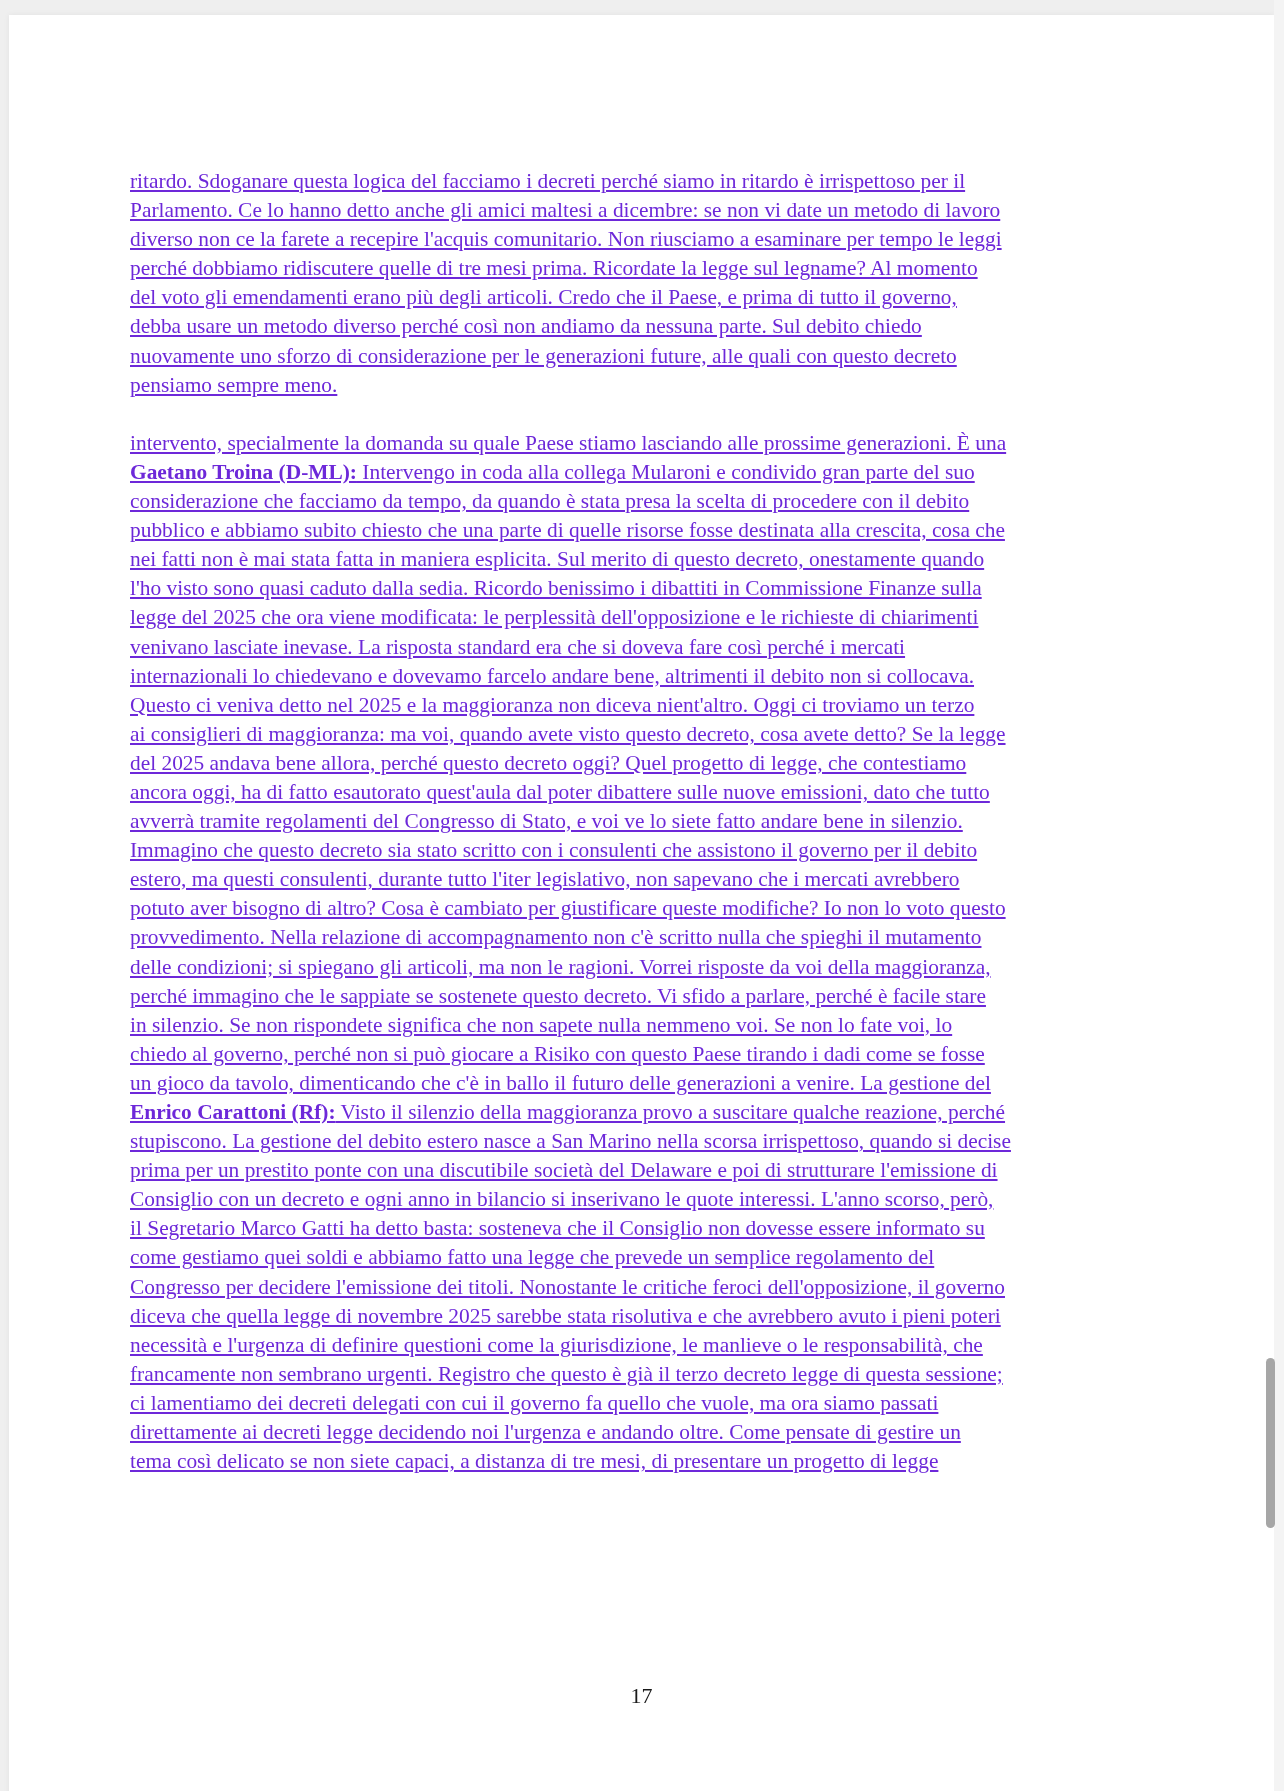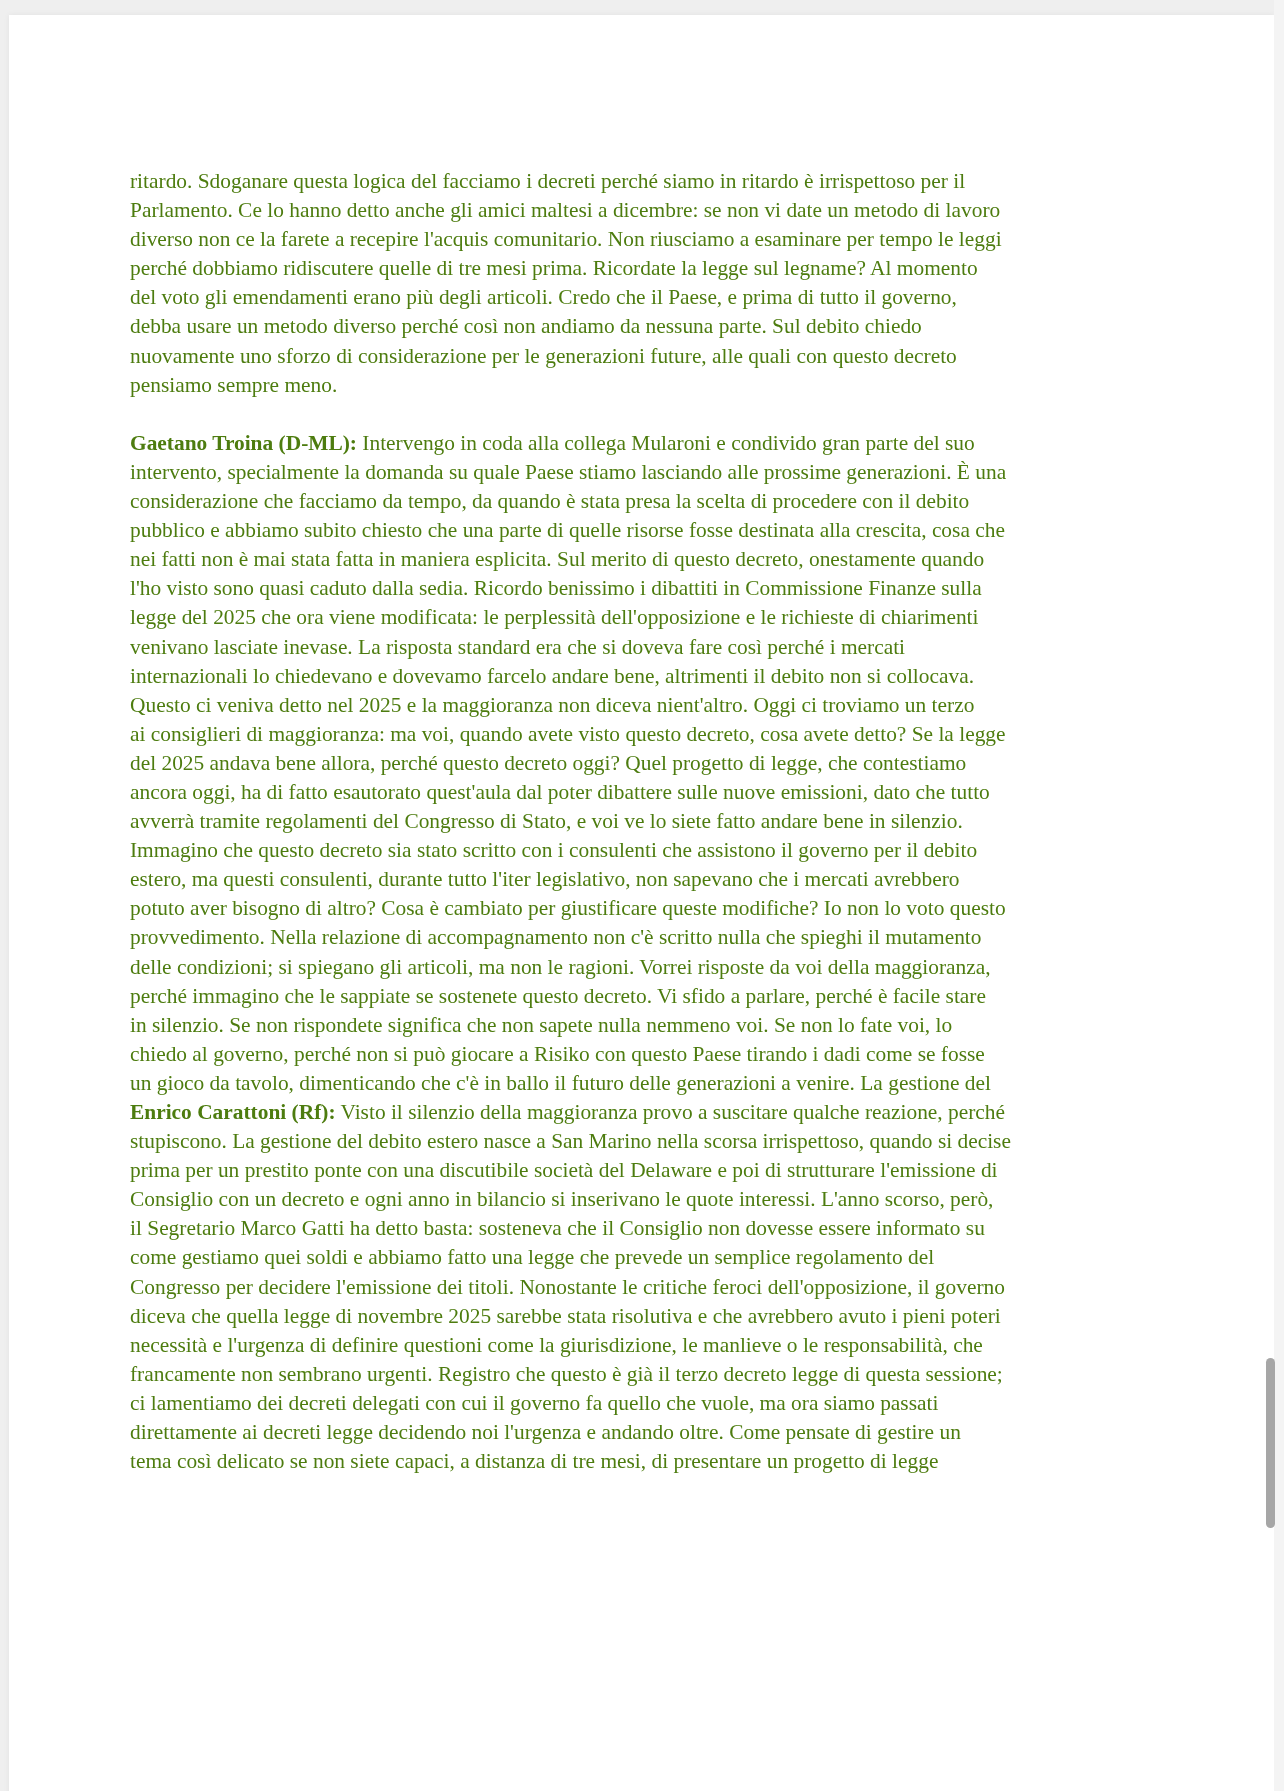--- a/index.html
+++ b/index.html
@@ -9,23 +9,24 @@
     position: relative;
     font-family: "Liberation Serif", "DejaVu Serif", serif;
   }
   .page {
     position: absolute; left: 9px; top: 15px; width: 1265px; height: 1790px;
     background: #ffffff;
     box-shadow: 0 0 6px rgba(0,0,0,0.06);
   }
   .text {
     position: absolute; left: 121px; top: 152px; width: 1040px;
-    color: #4d7c0f;
+    color: #6d28d9;
     font-size: 21.4px;
     line-height: 29.1px;
+    text-decoration: underline;
   }
   .line { display: block; white-space: pre; height: 29.1px; }
   .blank { display: block; height: 29.1px; }
   .speaker { font-weight: bold; }
   .page-number {
     position: absolute; left: 0; width: 1265px; top: 1668px;
     text-align: center; font-size: 22px; color: #1a1a1a;
   }
   .scrollbar-track {
     position: absolute; right: 0; top: 0; width: 10px; height: 1791px;
@@ -47,22 +48,22 @@
       <span class="line">diverso non ce la farete a recepire l'acquis comunitario. Non riusciamo a esaminare per tempo le leggi</span>
       <span class="line">perché dobbiamo ridiscutere quelle di tre mesi prima. Ricordate la legge sul legname? Al momento</span>
       <span class="line">del voto gli emendamenti erano più degli articoli. Credo che il Paese, e prima di tutto il governo,</span>
       <span class="line">debba usare un metodo diverso perché così non andiamo da nessuna parte. Sul debito chiedo</span>
       <span class="line">nuovamente uno sforzo di considerazione per le generazioni future, alle quali con questo decreto</span>
       <span class="line">pensiamo sempre meno.</span>
     </div>
     <span class="blank"></span>
 
     <div>
+      <span class="line">intervento, specialmente la domanda su quale Paese stiamo lasciando alle prossime generazioni. È una</span>
       <span class="line"><span class="speaker">Gaetano Troina (D-ML):</span><span> Intervengo in coda alla collega Mularoni e condivido gran parte del suo</span></span>
-      <span class="line">intervento, specialmente la domanda su quale Paese stiamo lasciando alle prossime generazioni. È una</span>
       <span class="line">considerazione che facciamo da tempo, da quando è stata presa la scelta di procedere con il debito</span>
       <span class="line">pubblico e abbiamo subito chiesto che una parte di quelle risorse fosse destinata alla crescita, cosa che</span>
       <span class="line">nei fatti non è mai stata fatta in maniera esplicita. Sul merito di questo decreto, onestamente quando</span>
       <span class="line">l'ho visto sono quasi caduto dalla sedia. Ricordo benissimo i dibattiti in Commissione Finanze sulla</span>
       <span class="line">legge del 2025 che ora viene modificata: le perplessità dell'opposizione e le richieste di chiarimenti</span>
       <span class="line">venivano lasciate inevase. La risposta standard era che si doveva fare così perché i mercati</span>
       <span class="line">internazionali lo chiedevano e dovevamo farcelo andare bene, altrimenti il debito non si collocava.</span>
       <span class="line">Questo ci veniva detto nel 2025 e la maggioranza non diceva nient'altro. Oggi ci troviamo un terzo</span>
       <span class="line">ai consiglieri di maggioranza: ma voi, quando avete visto questo decreto, cosa avete detto? Se la legge</span>
       <span class="line">del 2025 andava bene allora, perché questo decreto oggi? Quel progetto di legge, che contestiamo</span>
@@ -89,16 +90,17 @@
       <span class="line">Congresso per decidere l'emissione dei titoli. Nonostante le critiche feroci dell'opposizione, il governo</span>
       <span class="line">diceva che quella legge di novembre 2025 sarebbe stata risolutiva e che avrebbero avuto i pieni poteri</span>
       <span class="line">necessità e l'urgenza di definire questioni come la giurisdizione, le manlieve o le responsabilità, che</span>
       <span class="line">francamente non sembrano urgenti. Registro che questo è già il terzo decreto legge di questa sessione;</span>
       <span class="line">ci lamentiamo dei decreti delegati con cui il governo fa quello che vuole, ma ora siamo passati</span>
       <span class="line">direttamente ai decreti legge decidendo noi l'urgenza e andando oltre. Come pensate di gestire un</span>
       <span class="line">tema così delicato se non siete capaci, a distanza di tre mesi, di presentare un progetto di legge</span>
     </div>
   </div>
 
+  <div class="page-number">17</div>
 </div>
 
 <div class="scrollbar-track"></div>
 <div class="scrollbar-thumb"></div>
 
 </body></html>

